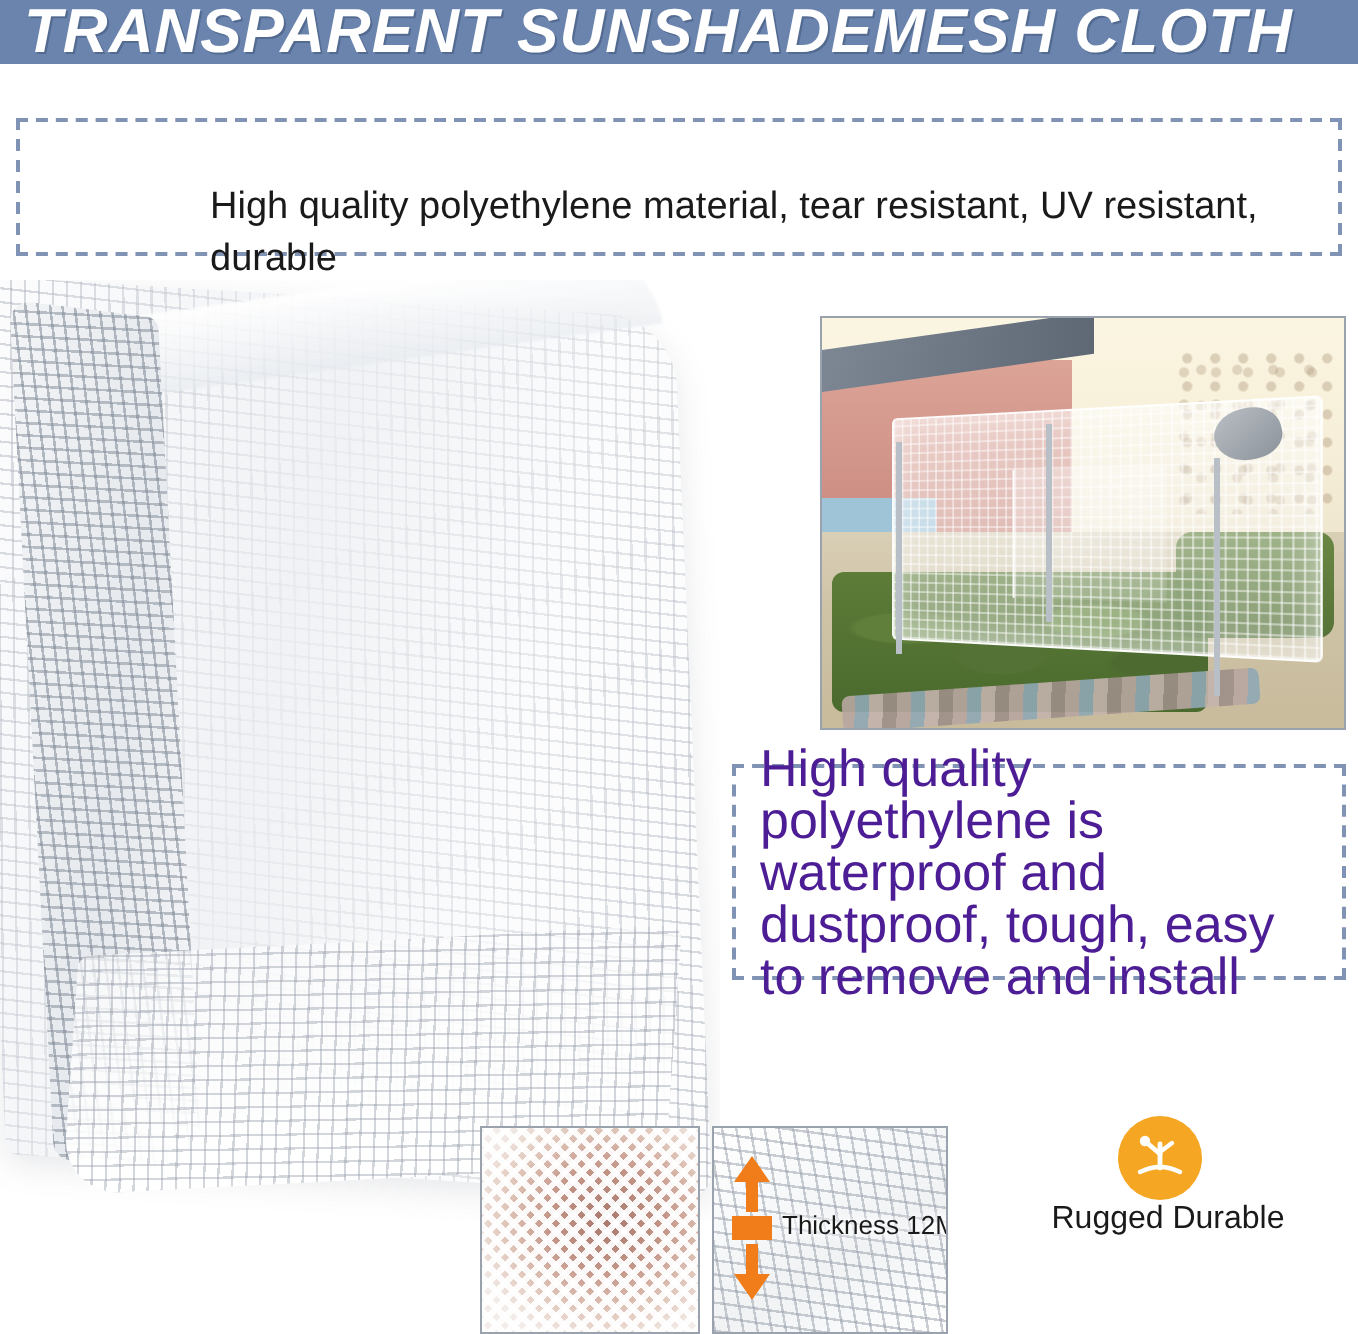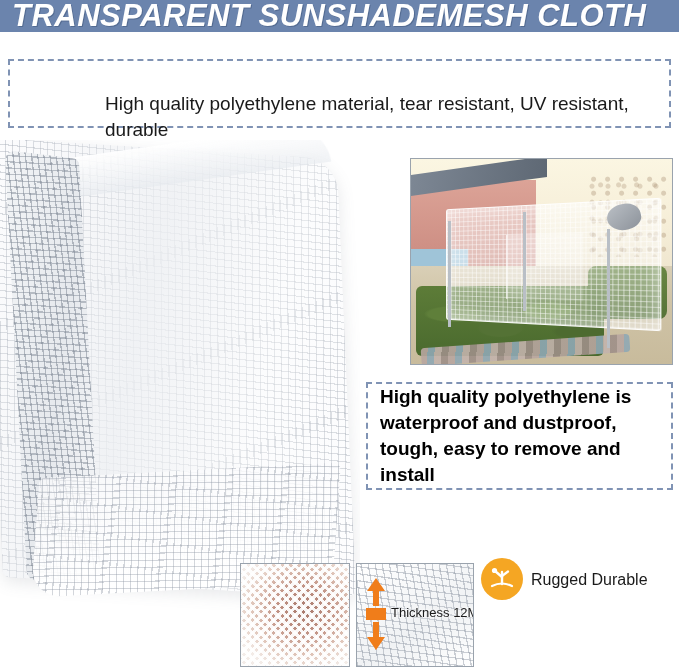--- a/index.html
+++ b/index.html
@@ -59,26 +59,25 @@
     color: #1a1a1a;
     margin-top: 47px;
   }
   .callout-right {
     left: 366px; top: 382px;
     width: 307px; height: 108px;
     display: flex;
     align-items: center;
   }
   .callout-right .callout-text {
-    font-size: 19px;
+    font-size: 26px;
     line-height: 26px;
     padding-left: 12px;
     padding-right: 6px;
-    color: #000000;
-    font-weight: bold;
+    color: #4c1d95;
   }
 
   
   .product-shot {
     position: absolute;
     left: 0; top: 140px;
     width: 360px; height: 470px;
     overflow: hidden;
   }
   .tarp {
@@ -273,20 +272,21 @@
   
   .features {
     position: absolute;
     left: 481px; top: 558px;
     width: 198px;
   }
   .feature-row {
     display: flex;
     align-items: center;
     margin-bottom: 6px;
+    flex-direction: column;
   }
   .feature-icon {
     width: 42px; height: 42px;
     border-radius: 50%;
     background: #f5a623;
     flex: 0 0 42px;
     display: flex;
     align-items: center;
     justify-content: center;
   }

